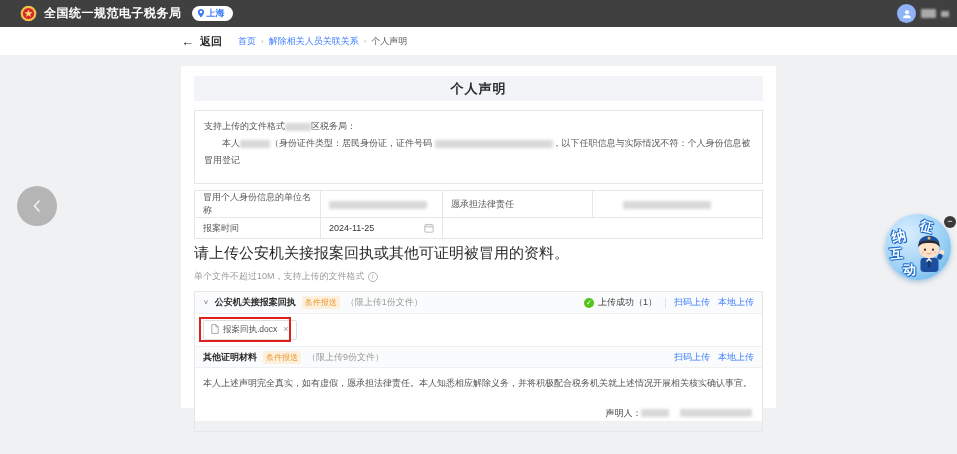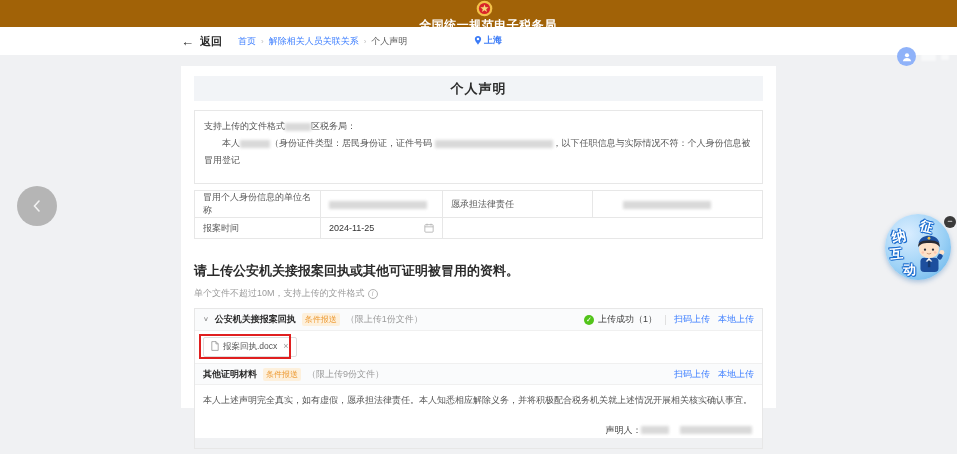--- a/index.html
+++ b/index.html
@@ -2,21 +2,21 @@
 <html><head>
 <meta charset="utf-8">
 <style>
   * { box-sizing: border-box; margin: 0; padding: 0; }
   html,body { width:957px; height:454px; }
   body {
     font-family: "Liberation Sans","DejaVu Sans",sans-serif;
     background:#f0f1f3; position:relative; overflow:hidden; color:#333;
   }
   
-  .topbar { height:27px; background:#a16207; display:flex; align-items:center; padding:0 8px 0 20px;flex-direction:column; }
+  .topbar { height:27px; background:#404040; display:flex; align-items:center; padding:0 8px 0 20px; }
   .app-title { color:#fff; font-size:12px; font-weight:600; margin-left:7px; letter-spacing:.5px; }
   .loc-badge { margin-left:10px; background:#fff; color:#3b7bf7; font-size:9px; height:15px;
     display:inline-flex; align-items:center; gap:2px; padding:0 8px 0 5px; border-radius:8px; font-weight:600; cursor:pointer; }
   .topbar-right { margin-left:auto; display:flex; align-items:center; gap:5px; }
   .avatar { width:19px; height:19px; border-radius:50%; background:#8fb2f9; display:flex; align-items:center; justify-content:center; cursor:pointer; }
   .redact-light { background:rgba(255,255,255,.55); border-radius:1px; filter:blur(1px); }
   
   .crumb-bar { height:28px; background:#fff; display:flex; align-items:center; padding-left:181px; font-size:9px; }
   .back { display:flex; align-items:center; gap:6px; color:#2b2b2b; font-size:11px; font-weight:600; cursor:pointer; }
   .back-arrow { font-size:13px; font-weight:400; }
@@ -30,21 +30,21 @@
     font-size:13px; font-weight:700; color:#2b2b2b; letter-spacing:1px; }
   .sal-box { margin-top:9px; border:1px solid #e7e7e7; padding:7px 9px 14px; font-size:9px; color:#555; line-height:1.9; }
   .indent { text-indent:18px; }
   .redact { display:inline-block; background:#d9d9d9; height:8px; border-radius:1px; vertical-align:middle; filter:blur(1.5px); }
   
   .info-table { width:100%; border-collapse:collapse; margin-top:6px; font-size:9px; table-layout:fixed; }
   .info-table td { border:1px solid #e7e7e7; height:21px; padding:0 8px; color:#595959; }
   .info-table td.val { color:#333; }
   .date-inner { display:flex; align-items:center; justify-content:space-between; }
   
-  .up-instr { margin-top:23px; font-size:13px; font-weight:700; color:#2b2b2b; }
+  .up-instr { margin-top:5px; font-size:15px; font-weight:400; color:#2b2b2b; }
   .up-hint { margin-top:7px; font-size:9px; color:#9b9b9b; display:flex; align-items:center; gap:3px; }
   .info-icon { width:10px; height:10px; border:1px solid #b3b3b3; border-radius:50%; display:inline-flex;
     align-items:center; justify-content:center; font-size:7px; color:#b3b3b3; cursor:pointer; font-style:italic; }
   .upload-box { margin-top:8px; border:1px solid #e7e7e7; }
   .sec-row { height:22px; background:#fafbfc; display:flex; align-items:center; padding:0 8px; gap:6px; font-size:9px; }
   .sec-row.first { border-bottom:1px solid #f0f0f0; }
   .sec-row.second { border-top:1px solid #f0f0f0; border-bottom:1px solid #f0f0f0; }
   .caret { color:#8a8a8a; font-size:8px; cursor:pointer; transform:scaleY(.8); }
   .sec-title { font-weight:700; color:#2b2b2b; }
   .badge { background:#fdf0dc; color:#ed9a33; font-size:8px; padding:1px 3px; border-radius:2px; }

